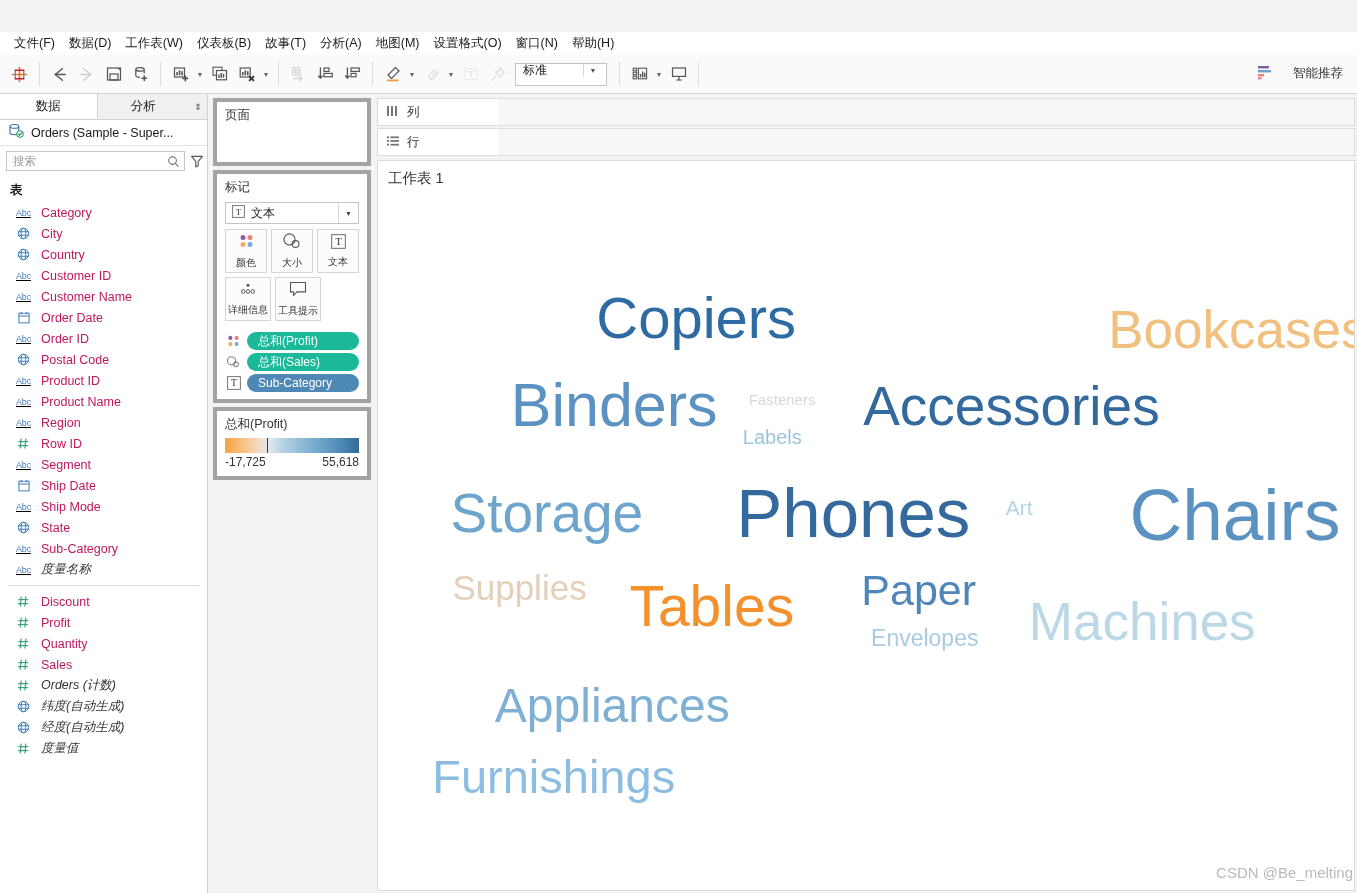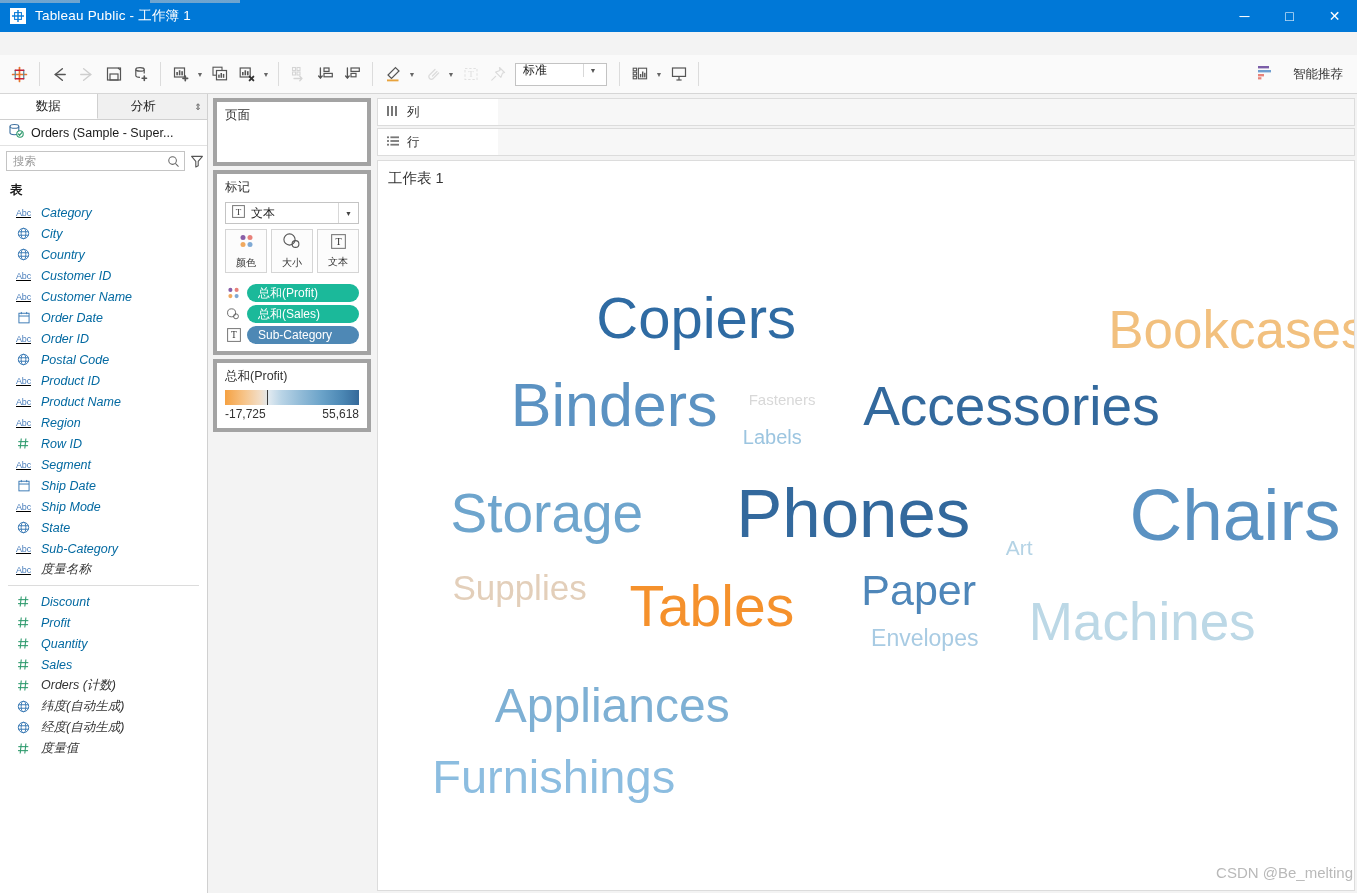--- a/index.html
+++ b/index.html
@@ -36,21 +36,21 @@
   .tbar-group { display: flex; align-items: center; height: 100%; padding: 0 6px; }
   .tbar-sep { width: 1px; height: 24px; background: #dcdcdc; }
   .tbar-btn { width: 27px; height: 27px; display: flex; align-items: center; justify-content: center;
               color: #5a5a5a; position: relative; }
   .tbar-btn.dis { opacity: .38; }
   .caret { width: 12px; height: 27px; display:flex; align-items:center; justify-content:center; color:#666; font-size:7px;}
   .fitsel { display:flex; align-items:center; justify-content:space-between;
             width: 92px; height: 23px; border: 1px solid #c3c3c3; background:#fff;
             font-size: 12px; color:#222; padding: 0 4px 8px 7px; margin-left:4px;}
   .fitsel .fc { border-left:1px solid #d8d8d8; height:100%; width:19px; display:flex;align-items:center;justify-content:center;font-size:7px;color:#555;}
-  .showme { display:flex; align-items:center; gap:20px; margin-left:auto; margin-right:14px; font-size:12.5px; color:#333;}
+  .showme { display:flex; align-items:flex-start; gap:20px; margin-left:auto; margin-right:14px; font-size:12.5px; color:#333;}
 
   
   .leftpane { position: absolute; left: 0; top: 94px; width: 208px; height: 799px;
               background: #ffffff; border-right: 1px solid #d0d0d0; }
   .pane-tabs { display: flex; height: 26px; border-bottom: 1px solid #d0d0d0; background:#f0f0f0;}
   .pane-tab { display:flex; align-items:center; justify-content:center; font-size:12.5px; color:#222;}
   .pane-tab.active { background:#fff; border-right:1px solid #d0d0d0; width: 98px; border-bottom:1px solid #fff;}
   .pane-tab.inactive { width: 92px; background:#f0f0f0; }
   .pane-tab-arrows { width:18px; display:flex;align-items:center;justify-content:center; color:#555; font-size:9px; background:#f0f0f0;}
   .ds-row { height: 26px; display:flex; align-items:center; padding-left:8px; gap:7px; border-bottom:1px solid #e2e2e2;}
@@ -59,21 +59,21 @@
   .search-box { flex:1 1 auto; height:20px; border:1px solid #c4c4c4; background:#fff;
                 display:flex; align-items:center; padding: 0 4px 0 6px; }
   .search-box input { border:0; outline:0; flex:1; font-size:11.5px; color:#333; font-family:"Liberation Sans",sans-serif;}
   .search-box input::placeholder { color:#9b9b9b; }
   .sr-icon { color:#666; display:flex; align-items:center; }
   .fieldlist { padding-top: 2px; }
   .group-head { font-size:12.5px; font-weight:bold; color:#1a1a1a; padding: 4px 0 3px 10px; }
   .field { height: 21px; display:flex; align-items:center; padding-left: 14px; gap: 8px; }
   .f-ico { width:19px; text-align:center; flex:0 0 19px; display:flex;align-items:flex-start;justify-content:center;text-decoration:underline;}
   .f-abc { font-size: 9px; color:#4a7ebb; letter-spacing:-.2px;}
-  .f-name { font-size: 12.5px; color: #0369a1; font-style: italic; }
+  .f-name { font-size: 12.5px; color: #be185d; }
   .f-name.italic { font-style: italic; color:#333; }
   .dim-div { height:1px; background:#dcdcdc; margin: 5px 8px 5px 8px; }
 
   
   .cards { position:absolute; left:209px; top:94px; width:166px; height:799px; background:#f3f3f3; padding: 4px 4px 0 4px;}
   .card { background:#fff; border:4px solid #a3a3a3; margin-bottom: 4px; }
   .card-title { font-size:12.5px; color:#333; padding: 5px 0 2px 8px; }
   .card-body { }
   .marks-sel { display:flex; align-items:center; height:22px; margin: 4px 8px 5px 8px; border:1px solid #c4c4c4; background:#fff;}
   .marks-sel .ms-l { display:flex; align-items:center; gap:6px; padding-left:6px; flex:1; font-size:12px; color:#222;}
@@ -107,42 +107,33 @@
   .sheet-title { position:absolute; left:10px; top:8px; font-size:14.5px; color:#333; }
   .wc-word { position:absolute; white-space:nowrap; font-family:"Liberation Sans", sans-serif;
              font-weight: 300; line-height: 1; transform: translate(-50%,-50%); }
   .watermark { position:absolute; right:1px; bottom:9px; font-size:15px; color:#b9b9b9; }
 </style>
 </head>
 <body>
 
 <div id="app">
 
-  <div class="titlebar">
-    <div class="tb-strip"></div>
-    <div class="tb-icon">
-      <svg width="16" height="16" viewBox="0 0 16 16">
-        <rect x="0" y="0" width="16" height="16" fill="#ffffff"></rect>
-        <g fill="#0078d7">
-          <rect x="7.3" y="2" width="1.4" height="12"></rect>
-            <rect x="2" y="7.3" width="12" height="1.4"></rect>
-          <rect x="4.1" y="4.3" width="1" height="7.4"></rect>
-            <rect x="10.9" y="4.3" width="1" height="7.4"></rect>
-          <rect x="4.3" y="4.1" width="7.4" height="1"></rect>
-            <rect x="4.3" y="10.9" width="7.4" height="1"></rect>
-        </g>
-      </svg>
-    </div>
-    <div class="tb-title">Tableau Public - 工作簿 1</div>
-    <div class="tb-spacer"></div>
-    <div class="tb-btn">─</div>
-    <div class="tb-btn">□</div>
-    <div class="tb-btn close">✕</div>
+
+  <div class="menubar">
+    <div class="menu-item">文件(F)</div>
+    <div class="menu-item">数据(D)</div>
+    <div class="menu-item">工作表(W)</div>
+    <div class="menu-item">仪表板(B)</div>
+    <div class="menu-item">故事(T)</div>
+    <div class="menu-item">分析(A)</div>
+    <div class="menu-item">地图(M)</div>
+    <div class="menu-item">设置格式(O)</div>
+    <div class="menu-item">窗口(N)</div>
+    <div class="menu-item">帮助(H)</div>
   </div>
-
 
   <div class="toolbar">
     <div class="tbar-group">
       <div class="tbar-btn">
         <svg width="17" height="17" viewBox="0 0 16 16">
           <g stroke-width="1.6" stroke-linecap="round">
             <line x1="8" y1="1.5" x2="8" y2="14.5" stroke="#e8762d"></line>
             <line x1="1.5" y1="8" x2="14.5" y2="8" stroke="#e8762d"></line>
             <line x1="4" y1="4" x2="4" y2="12" stroke="#5b879b" stroke-width="1.2"></line>
             <line x1="12" y1="4" x2="12" y2="12" stroke="#5b879b" stroke-width="1.2"></line>
@@ -694,20 +685,41 @@
           <span>
             <svg width="15" height="15" viewBox="0 0 14 14">
                 <rect x="0.6" y="0.6" width="12.8" height="12.8" fill="none" stroke="#777" stroke-width="1"></rect>
                 <text x="7" y="10.4" font-size="9.5" text-anchor="middle" fill="#333" font-family="Liberation Serif, serif">T</text>
               </svg>
           </span>
           <span class="mbtn-lbl">文本</span>
         </div>
       </div>
 
+      <div class="mbtn-row">
+        <div class="mbtn">
+          <span>
+            <svg width="22" height="16" viewBox="0 0 22 16">
+                <circle cx="11" cy="4.2" r="1.5" fill="#555"></circle>
+                <circle cx="6.2" cy="10.5" r="1.8" fill="none" stroke="#555" stroke-width="1"></circle>
+                <circle cx="11" cy="10.5" r="1.8" fill="none" stroke="#555" stroke-width="1"></circle>
+                <circle cx="15.8" cy="10.5" r="1.8" fill="none" stroke="#555" stroke-width="1"></circle>
+              </svg>
+          </span>
+          <span class="mbtn-lbl">详细信息</span>
+        </div>
+        <div class="mbtn">
+          <span>
+            <svg width="20" height="17" viewBox="0 0 20 17">
+                <path d="M2.5 1.5 h15 v9.4 h-8.6 l-3.3 3.6 v-3.6 h-3.1 Z" fill="none" stroke="#555" stroke-width="1.1" stroke-linejoin="round"></path>
+              </svg>
+          </span>
+          <span class="mbtn-lbl">工具提示</span>
+        </div>
+      </div>
 
       <div style="height:7px"></div>
 
       <div class="pill-row">
         <span class="pill-ico">
           <svg width="17" height="16" viewBox="0 0 19 18">
               <circle cx="6" cy="5.5" r="2.3" fill="#8a5fa8"></circle>
               <circle cx="13" cy="5.5" r="2.3" fill="#e8817a"></circle>
               <circle cx="6" cy="12.5" r="2.3" fill="#f0a95f"></circle>
               <circle cx="13" cy="12.5" r="2.3" fill="#7fa9d4"></circle>
@@ -788,21 +800,21 @@
     <div class="sheet-title">工作表 1</div>
     <div id="wordcloud">
         <span class="wc-word" style="left: 32.6%; top: 21.5%; font-size: 58px; color: rgb(47, 107, 163);">Copiers</span>
         <span class="wc-word" style="left: 88.1%; top: 23%; font-size: 53px; color: rgb(242, 192, 126);">Bookcases</span>
         <span class="wc-word" style="left: 24.2%; top: 33.5%; font-size: 61px; color: rgb(91, 146, 194);">Binders</span>
         <span class="wc-word" style="left: 41.4%; top: 32.6%; font-size: 15px; color: rgb(216, 216, 216);">Fasteners</span>
         <span class="wc-word" style="left: 40.4%; top: 37.8%; font-size: 20px; color: rgb(156, 197, 224);">Labels</span>
         <span class="wc-word" style="left: 64.9%; top: 33.6%; font-size: 55px; color: rgb(51, 105, 157);">Accessories</span>
         <span class="wc-word" style="left: 17.3%; top: 48.3%; font-size: 55px; color: rgb(110, 165, 205);">Storage</span>
         <span class="wc-word" style="left: 48.7%; top: 48.3%; font-size: 69px; color: rgb(51, 105, 157);">Phones</span>
-        <span class="wc-word" style="left: 65.7%; top: 47.4%; font-size: 21px; color: rgb(180, 211, 229); margin-top: 40px;">Art</span>
+        <span class="wc-word" style="left: 65.7%; top: 47.4%; font-size: 21px; color: rgb(180, 211, 229);">Art</span>
         <span class="wc-word" style="left: 87.8%; top: 48.4%; font-size: 73px; color: rgb(91, 146, 194);">Chairs</span>
         <span class="wc-word" style="left: 14.5%; top: 58.5%; font-size: 35px; color: rgb(227, 207, 186);">Supplies</span>
         <span class="wc-word" style="left: 34.2%; top: 61%; font-size: 57px; color: rgb(245, 145, 44);">Tables</span>
         <span class="wc-word" style="left: 55.4%; top: 58.8%; font-size: 43px; color: rgb(78, 134, 185);">Paper</span>
         <span class="wc-word" style="left: 55.2%; top: 65.4%; font-size: 23px; color: rgb(168, 203, 227); margin-left: 8px;">Envelopes</span>
         <span class="wc-word" style="left: 78.3%; top: 63.1%; font-size: 53px; color: rgb(188, 216, 230);">Machines</span>
         <span class="wc-word" style="left: 24%; top: 74.8%; font-size: 48px; color: rgb(126, 176, 212);">Appliances</span>
         <span class="wc-word" style="left: 18%; top: 84.4%; font-size: 47px; color: rgb(140, 189, 224);">Furnishings</span>
       </div>
     <div class="watermark">CSDN @Be_melting</div>

